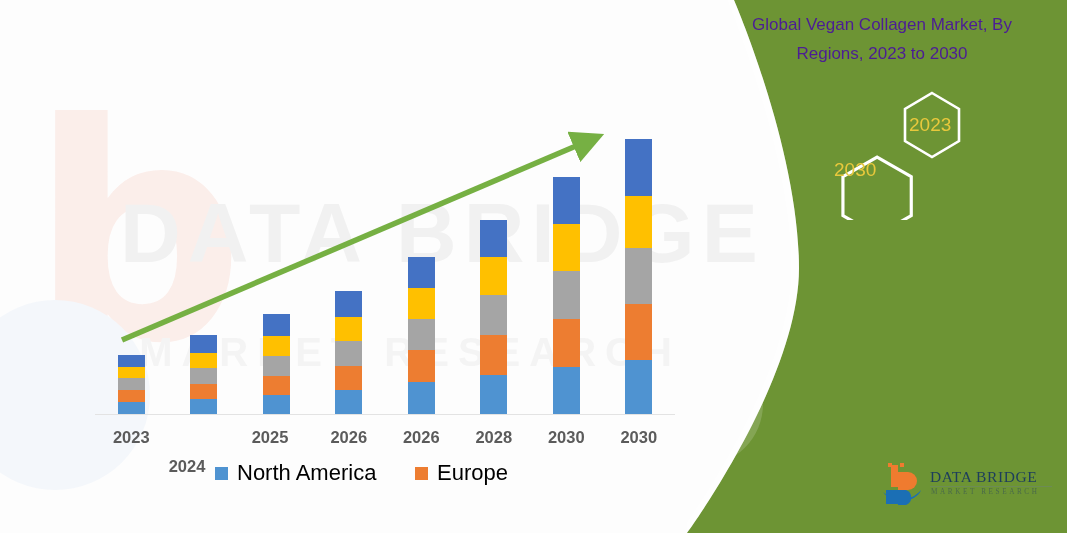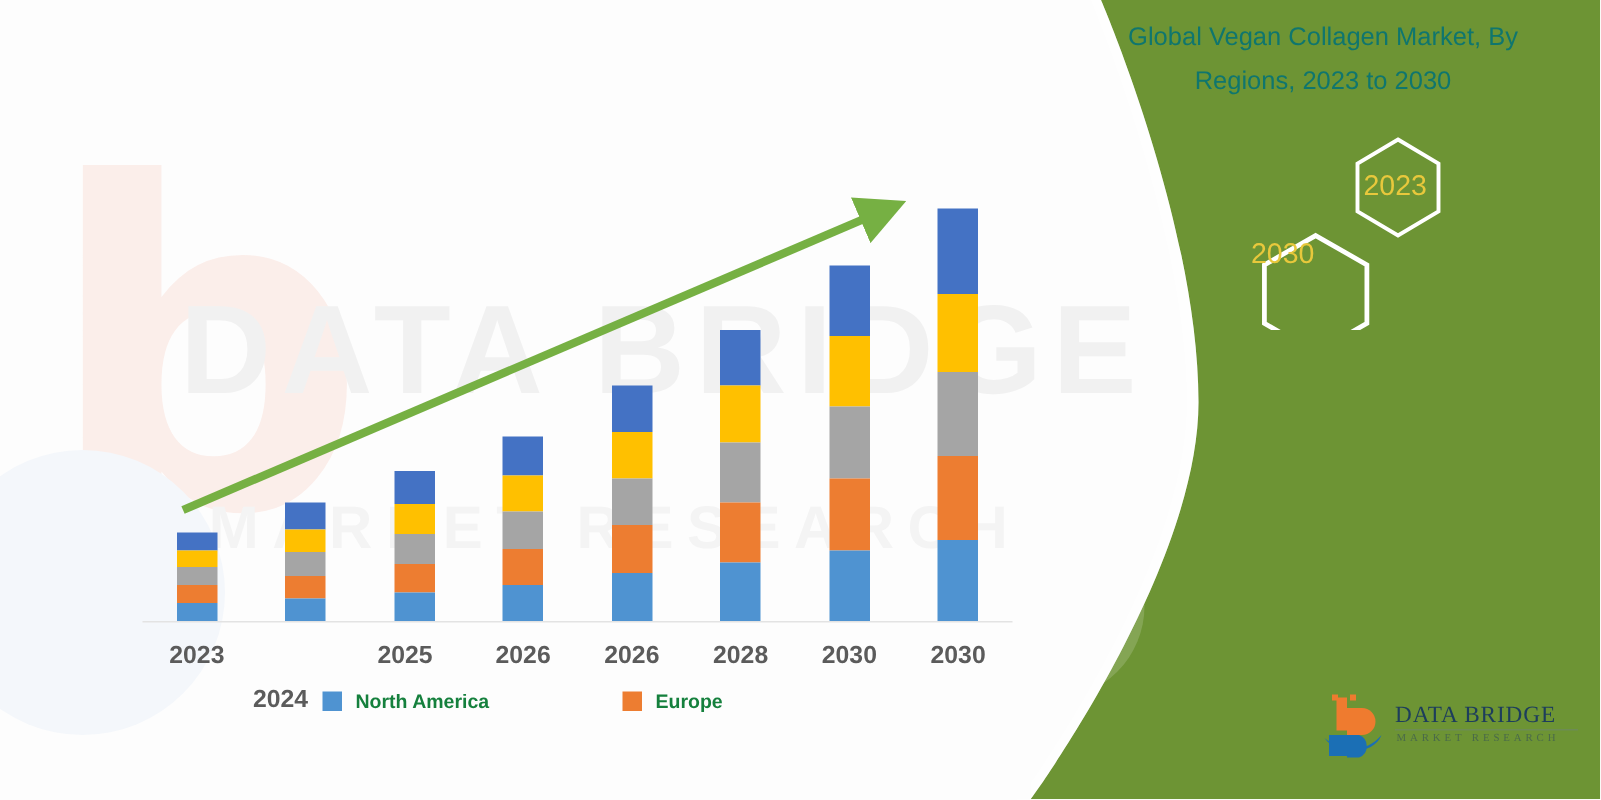--- a/index.html
+++ b/index.html
@@ -51,34 +51,34 @@
   .axis{position:absolute;left:95px;top:428px;width:580px;height:24px;}
   .axis span{
     position:absolute;top:0;width:70px;text-align:center;margin-left:-35px;
     font-size:16.5px;font-weight:700;color:#5b5b5b;
   }
 
   
   .legend{position:absolute;left:95px;top:460px;width:580px;height:26px;}
   .lg{position:absolute;top:0;display:flex;align-items:center;}
   .lg .sw{width:13px;height:13px;display:inline-block;margin-right:9px;}
-  .lg .lbl{font-size:13px;font-weight:700;color:#15803d;}
+  .lg .lbl{font-size:22px;font-weight:400;color:#000000;}
 
   
   .footer{position:absolute;top:508px;font-size:8.6px;color:#3a3a3a;
     font-family:"Liberation Serif", serif;white-space:nowrap;}
   .footer.left{left:84px;}
   .footer.right{left:428px;}
 
   
   #green{position:absolute;right:0;top:0;width:380px;height:533px;overflow:hidden;}
   #green svg.shape{position:absolute;left:0;top:0;}
   .g-title{
     position:absolute;left:40px;top:10px;width:310px;text-align:center;
-    color:#0f766e;font-size:17px;line-height:29px;font-weight:400;
+    color:#4c1d95;font-size:17px;line-height:29px;font-weight:400;
   }
   .hexwrap{position:absolute;left:95px;top:85px;width:230px;height:135px;}
   .hex-label{position:absolute;color:#e8c83c;font-size:19px;}
   .brand{
     position:absolute;left:50px;top:235px;width:300px;text-align:center;
     color:#e8c83c;font-size:18.5px;line-height:30px;letter-spacing:.3px;
   }
   
   .logo{position:absolute;left:878px;top:462px;width:180px;height:46px;}
   .logo .mark{position:absolute;left:0;top:0;width:46px;height:46px;}

